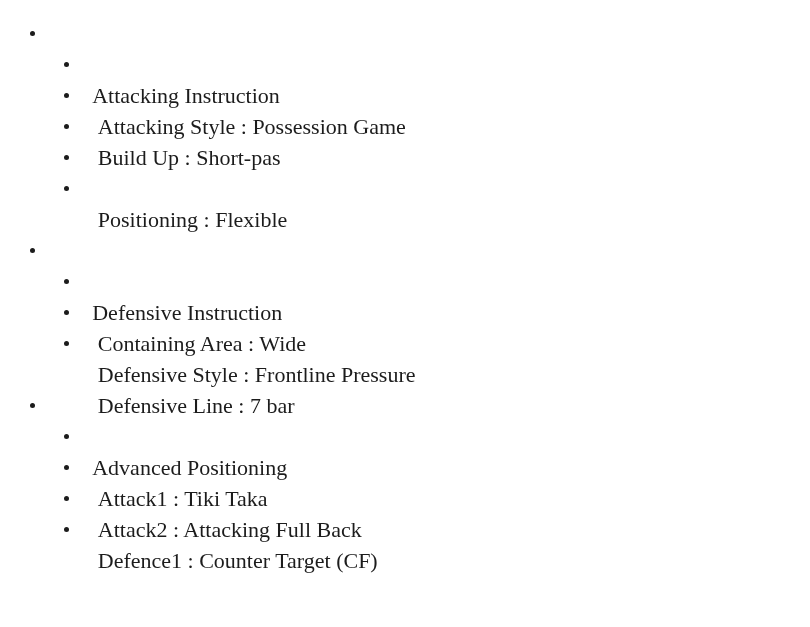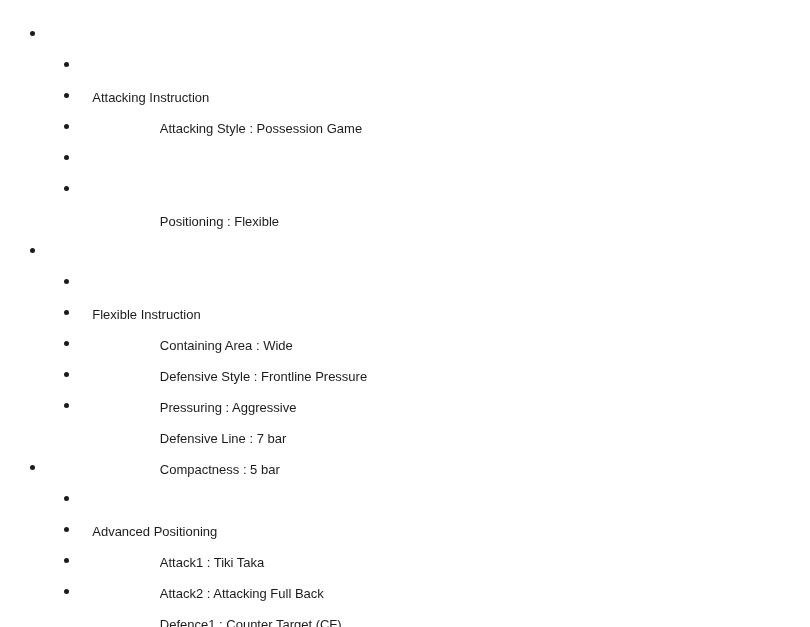--- a/index.html
+++ b/index.html
@@ -50,21 +50,21 @@
   .level1 .bullet {
     position: absolute;
     left: 30px;
     top: 0;
     line-height: 31px;
     font-size: 19px;
   }
 
   
   .level2 {
-    padding-left: 107px;
+    padding-left: 45px;
   }
   .level2 .bullet {
     position: absolute;
     left: 64px;
     top: 0;
     line-height: 31px;
     font-size: 19px;
   }
 
   .bullet::before {
@@ -73,21 +73,22 @@
     width: 5px;
     height: 5px;
     border-radius: 50%;
     background: #1c1c1c;
     vertical-align: middle;
     position: relative;
     top: -1px;
   }
 
   .label {
-    font-size: 13px;
+    font-size: 22px;
+    font-family: Liberation Serif, serif;
   }
 </style>
 </head>
 <body>
 
 <div class="doc">
 
   <ul>
 
     <li class="group">
@@ -95,59 +96,52 @@
         <span class="bullet"></span>
         <span class="label">Attacking Instruction</span>
       </div>
       <ul>
         <li class="row level2">
           <span class="bullet"></span>
           <span class="label">Attacking Style : Possession Game</span>
         </li>
         <li class="row level2">
           <span class="bullet"></span>
+          <span class="label">Build Up : Short-pas</span>
         </li>
         <li class="row level2">
           <span class="bullet"></span>
         </li>
         <li class="row level2">
           <span class="bullet"></span>
           <span class="label">Positioning : Flexible</span>
         </li>
         <li class="row level2">
           <span class="bullet"></span>
         </li>
       </ul>
     </li>
 
     <li class="group">
       <div class="row level1">
         <span class="bullet"></span>
-        <span class="label">Flexible Instruction</span>
+        <span class="label">Defensive Instruction</span>
       </div>
       <ul>
         <li class="row level2">
           <span class="bullet"></span>
           <span class="label">Containing Area : Wide</span>
         </li>
         <li class="row level2">
           <span class="bullet"></span>
           <span class="label">Defensive Style : Frontline Pressure</span>
         </li>
         <li class="row level2">
           <span class="bullet"></span>
-          <span class="label">Pressuring : Aggressive</span>
-        </li>
-        <li class="row level2">
-          <span class="bullet"></span>
           <span class="label">Defensive Line : 7 bar</span>
-        </li>
-        <li class="row level2">
-          <span class="bullet"></span>
-          <span class="label">Compactness : 5 bar</span>
         </li>
       </ul>
     </li>
 
     <li class="group">
       <div class="row level1">
         <span class="bullet"></span>
         <span class="label">Advanced Positioning</span>
       </div>
       <ul>

